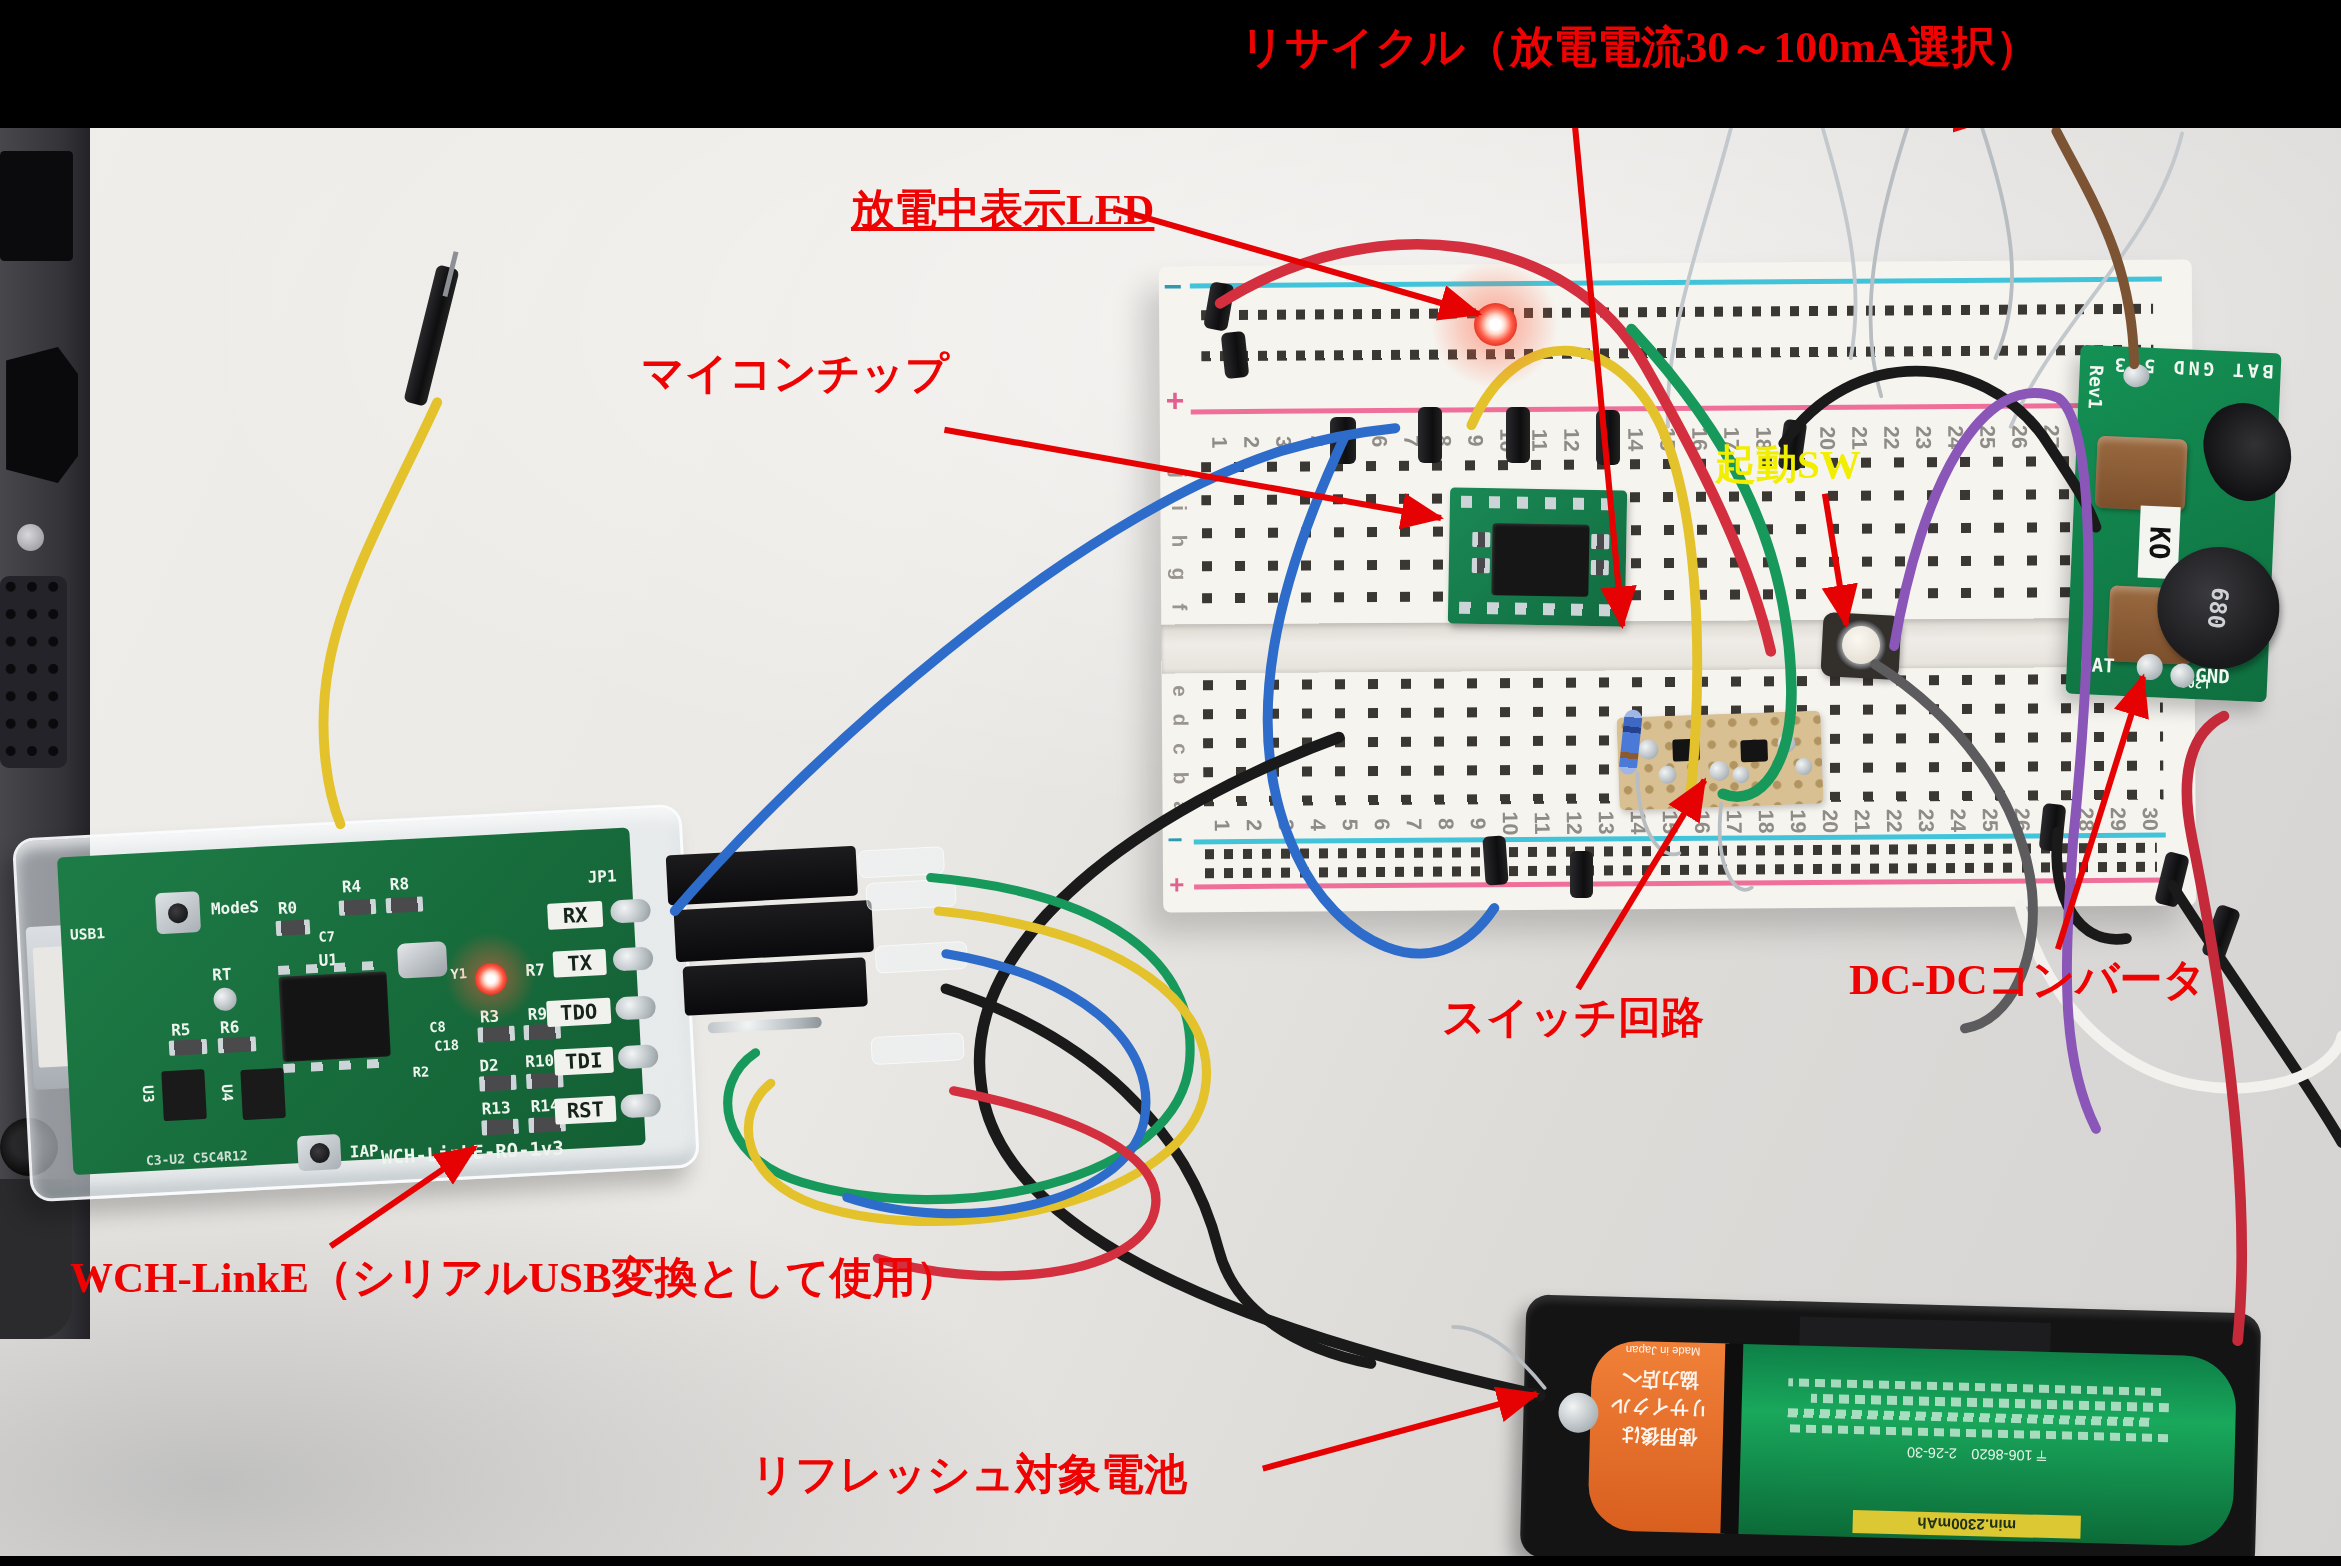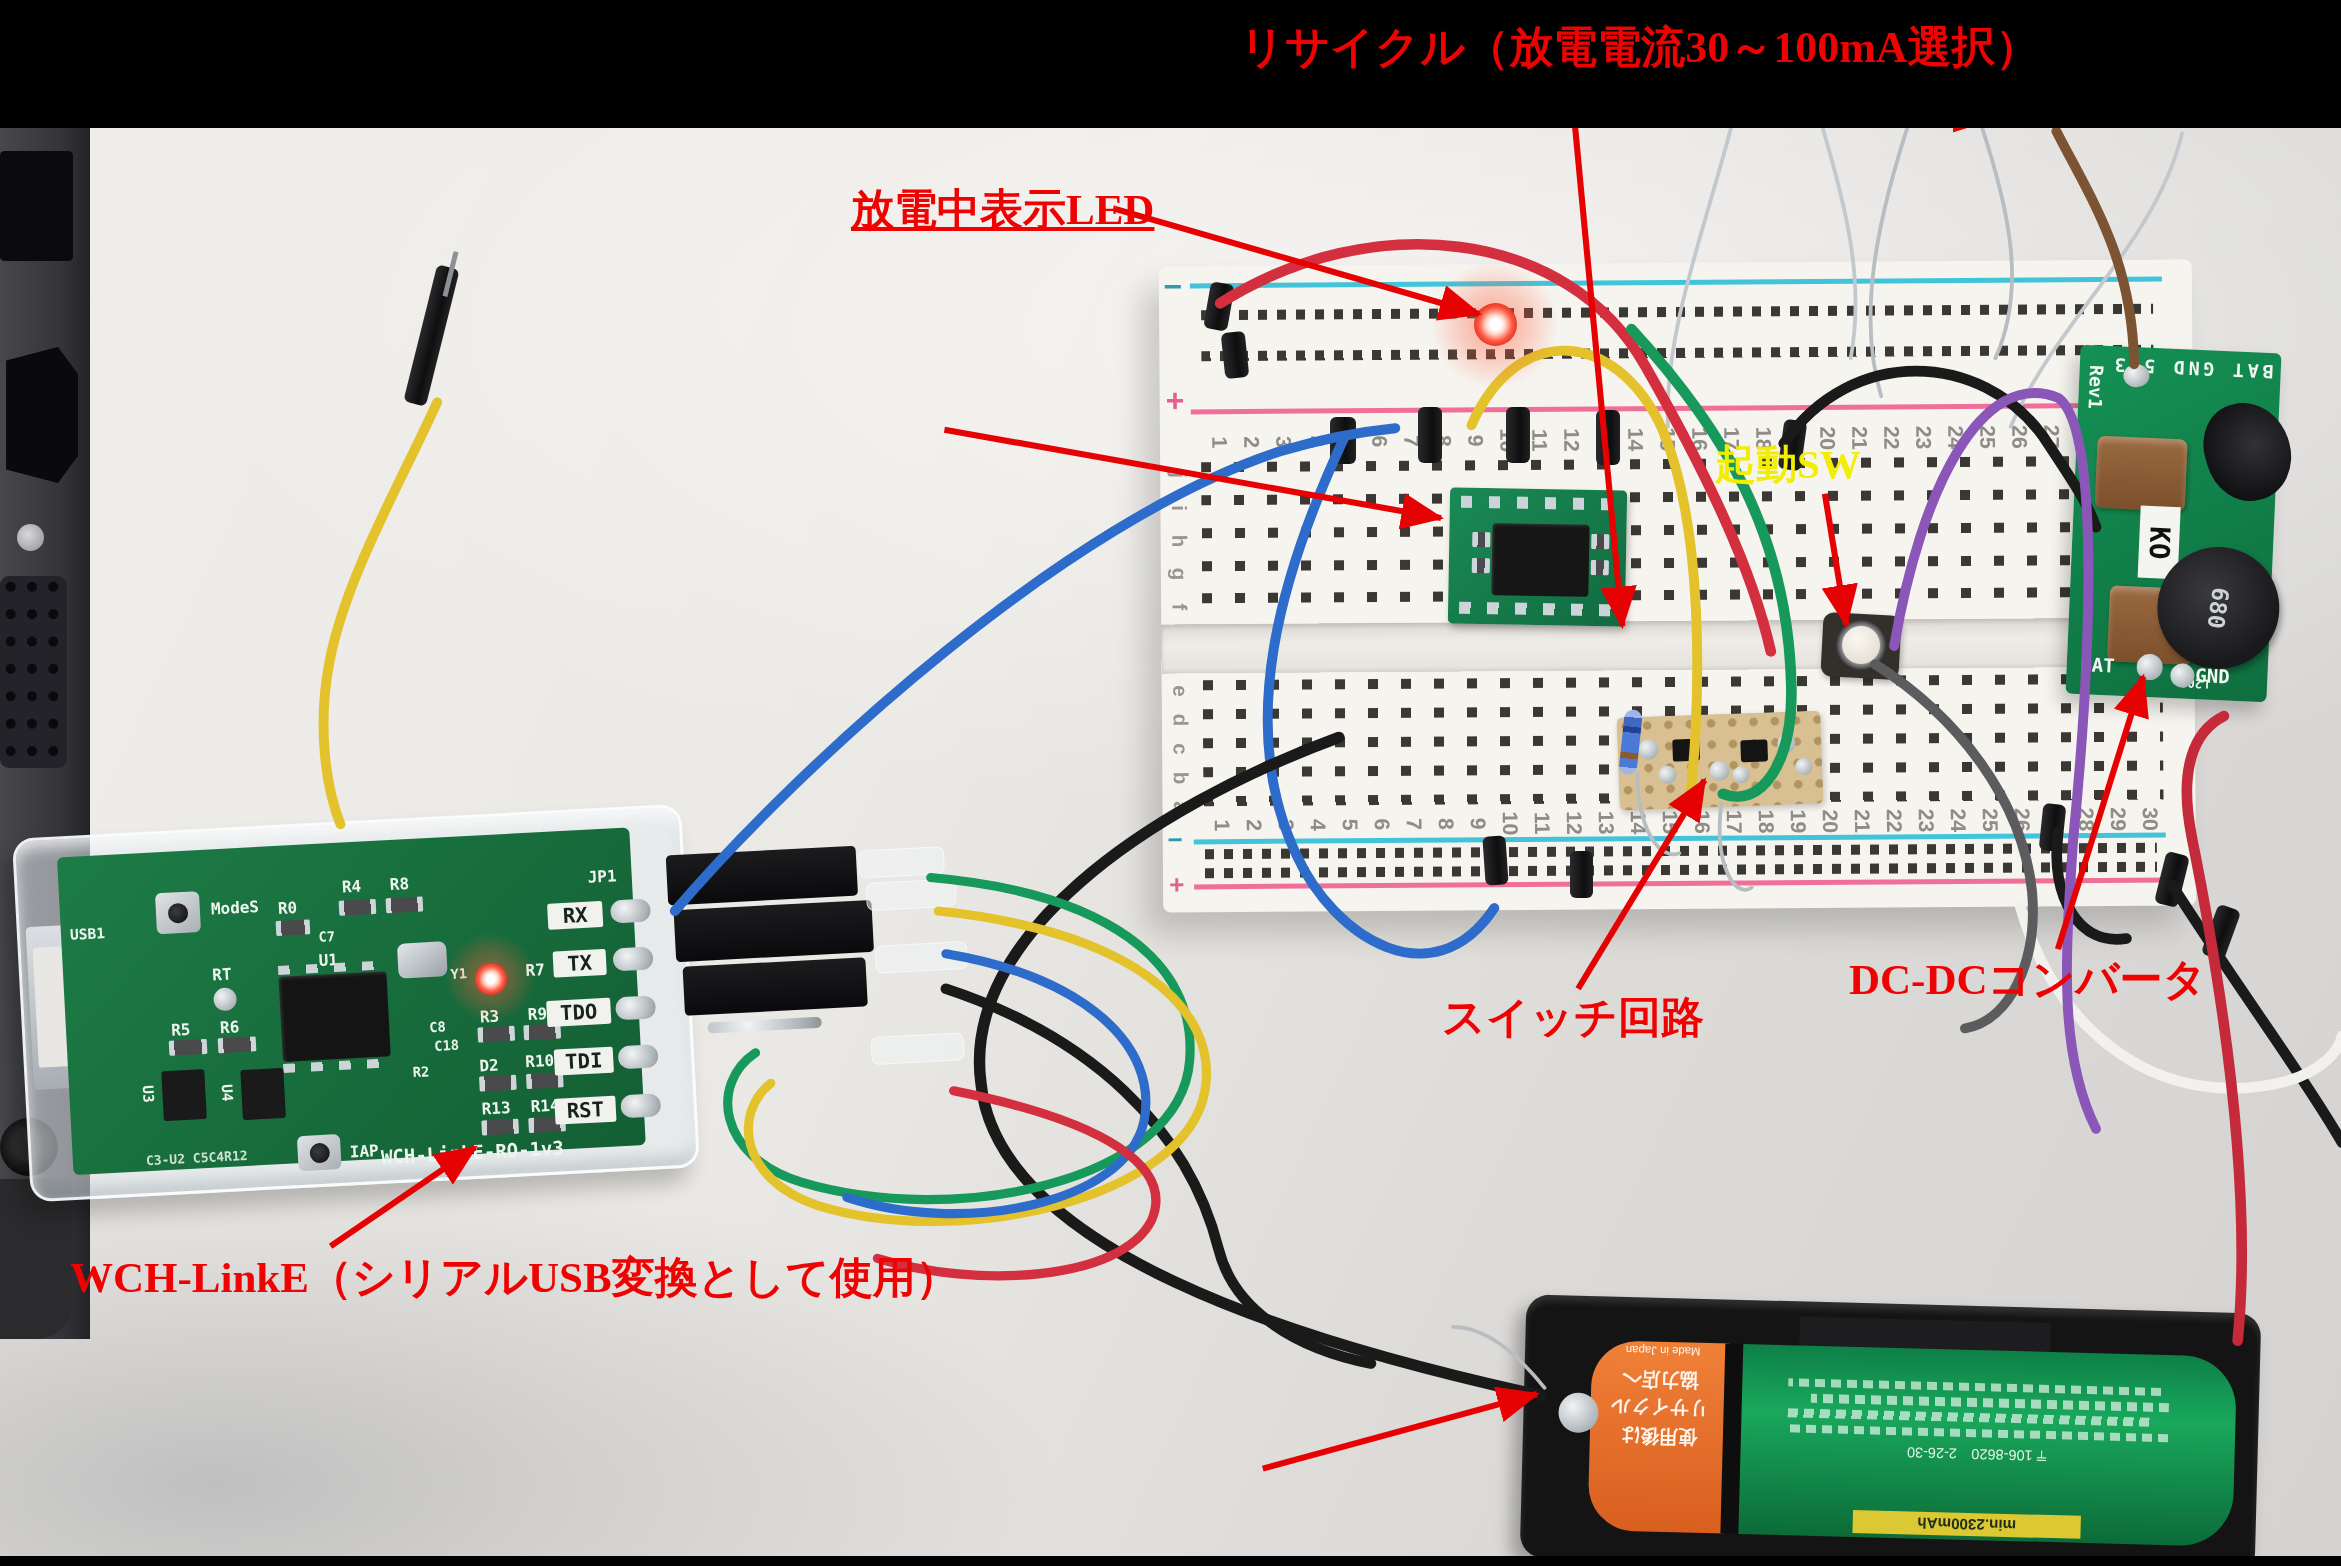--- a/index.html
+++ b/index.html
@@ -443,19 +443,21 @@
       <path d="M1658,1928 L2018,1830" marker-end="url(#arr)"></path>
     </g>
   </svg>
 
   <div class="bar" style="top:0;height:128px;"></div>
   <div class="bar" style="top:1556px;height:10.7px;"></div>
 
   <div class="anno on-bar" style="left:1240px;top:18.3px;font-size:44px;">リサイクル（放電電流30～100mA選択）</div>
   <div class="anno" style="left:851px;top:181px;font-size:43px;text-decoration:underline;">放電中表示LED</div>
   <div class="anno" style="left:641px;top:344px;font-size:43px;line-height:1.38;">
+    <div>マイコンチップ</div>
   </div>
   <div class="anno" style="left:1715px;top:437px;font-size:41px;color:#f2ee00;">起動SW</div>
   <div class="anno" style="left:1442px;top:989px;font-size:43px;">スイッチ回路</div>
   <div class="anno" style="left:1849px;top:951px;font-size:43px;">DC-DCコンバータ</div>
   <div class="anno" style="left:70px;top:1249px;font-size:43px;">WCH-LinkE（シリアルUSB変換として使用）</div>
+  <div class="anno" style="left:751px;top:1446px;font-size:43px;">リフレッシュ対象電池</div>
 </div>
 
 
 </body></html>

